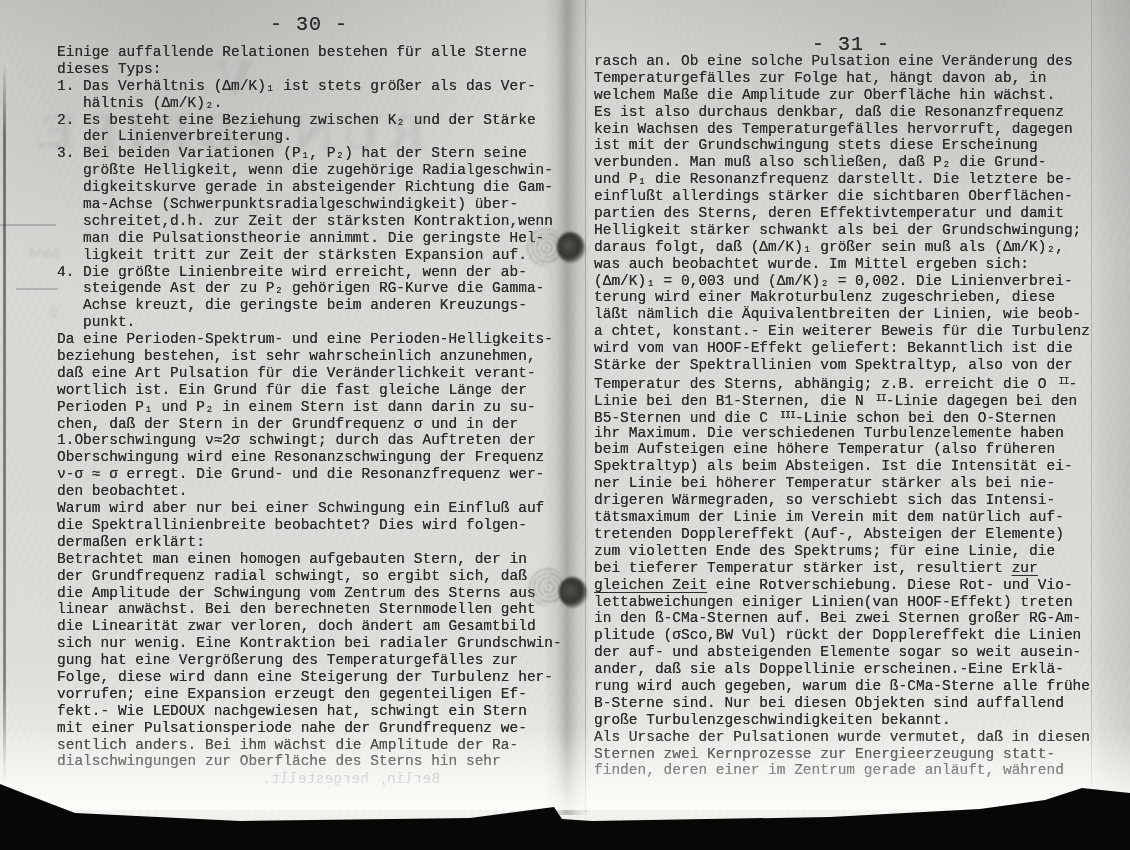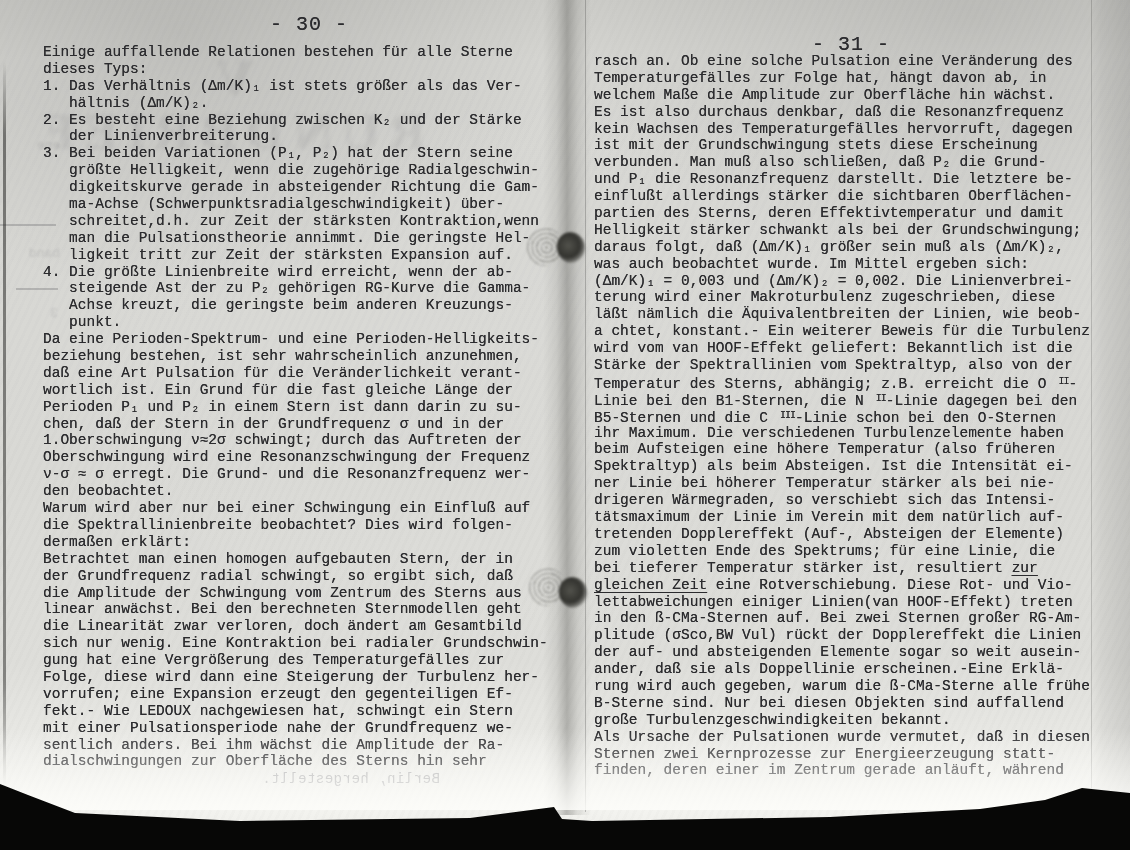--- a/index.html
+++ b/index.html
@@ -17,21 +17,21 @@
     position:absolute;top:13px;font-size:20px;letter-spacing:1px;color:#2b2b2e;
     text-shadow:0 0 .5px rgba(43,43,46,.8);
   }
   .page-body{
     position:absolute;font-size:14.5px;line-height:16.9px;color:#2b2b2e;
     white-space:pre;text-shadow:0 0 .55px rgba(43,43,46,.85);
   }
   .page-body .tl{height:16.9px;}
   .page-body sup{font-size:10px;vertical-align:4px;letter-spacing:-1px;margin-left:12px;}
   .page-body .u{text-decoration:underline;text-underline-offset:2.5px;}
-  #body-left{left:43px;top:44px;width:510px;}
+  #body-left{left:57px;top:44px;width:510px;}
   #body-right{left:594px;top:53px;width:500px;}
   
   .gutter{
     position:absolute;left:543px;top:0;width:48px;height:815px;
     background:linear-gradient(90deg, rgba(60,60,55,0) 0%, rgba(60,60,55,.10) 28%,
       rgba(50,50,46,.30) 50%, rgba(60,60,55,.12) 72%, rgba(60,60,55,0) 100%);
   }
   .crease{position:absolute;left:585px;top:0;width:1px;height:812px;background:rgba(40,40,38,.25);}
   
   .hole{

